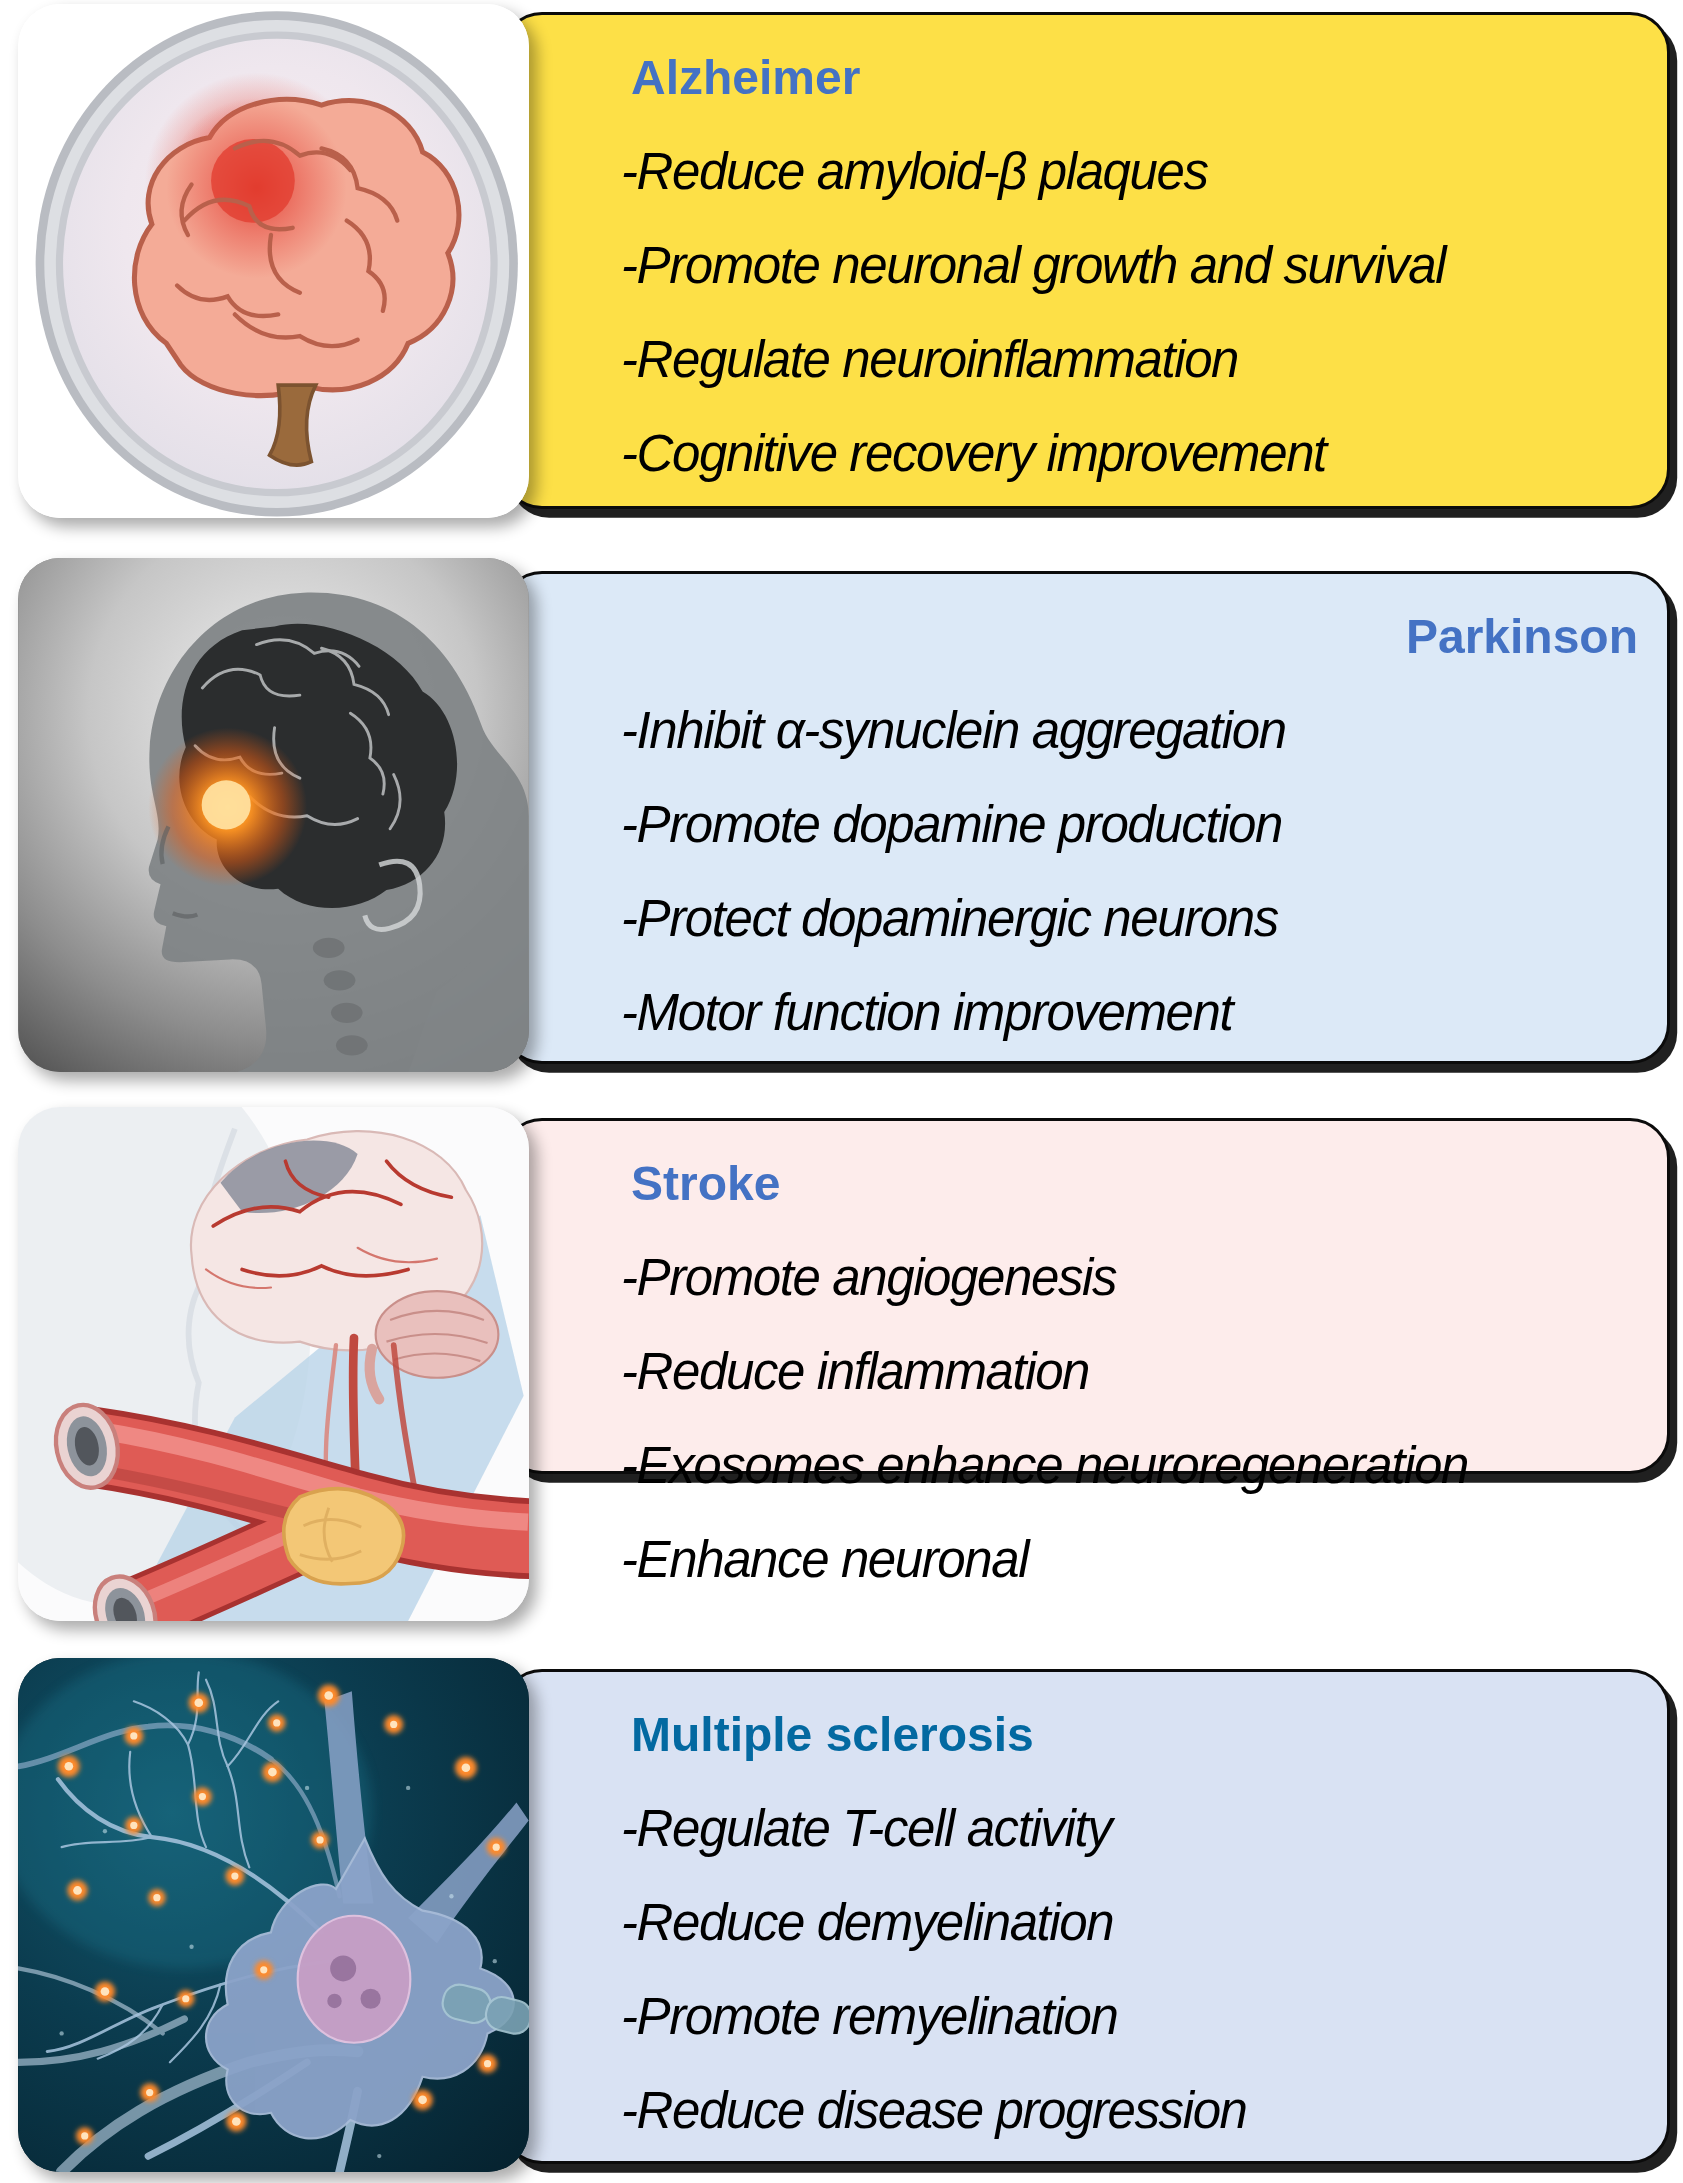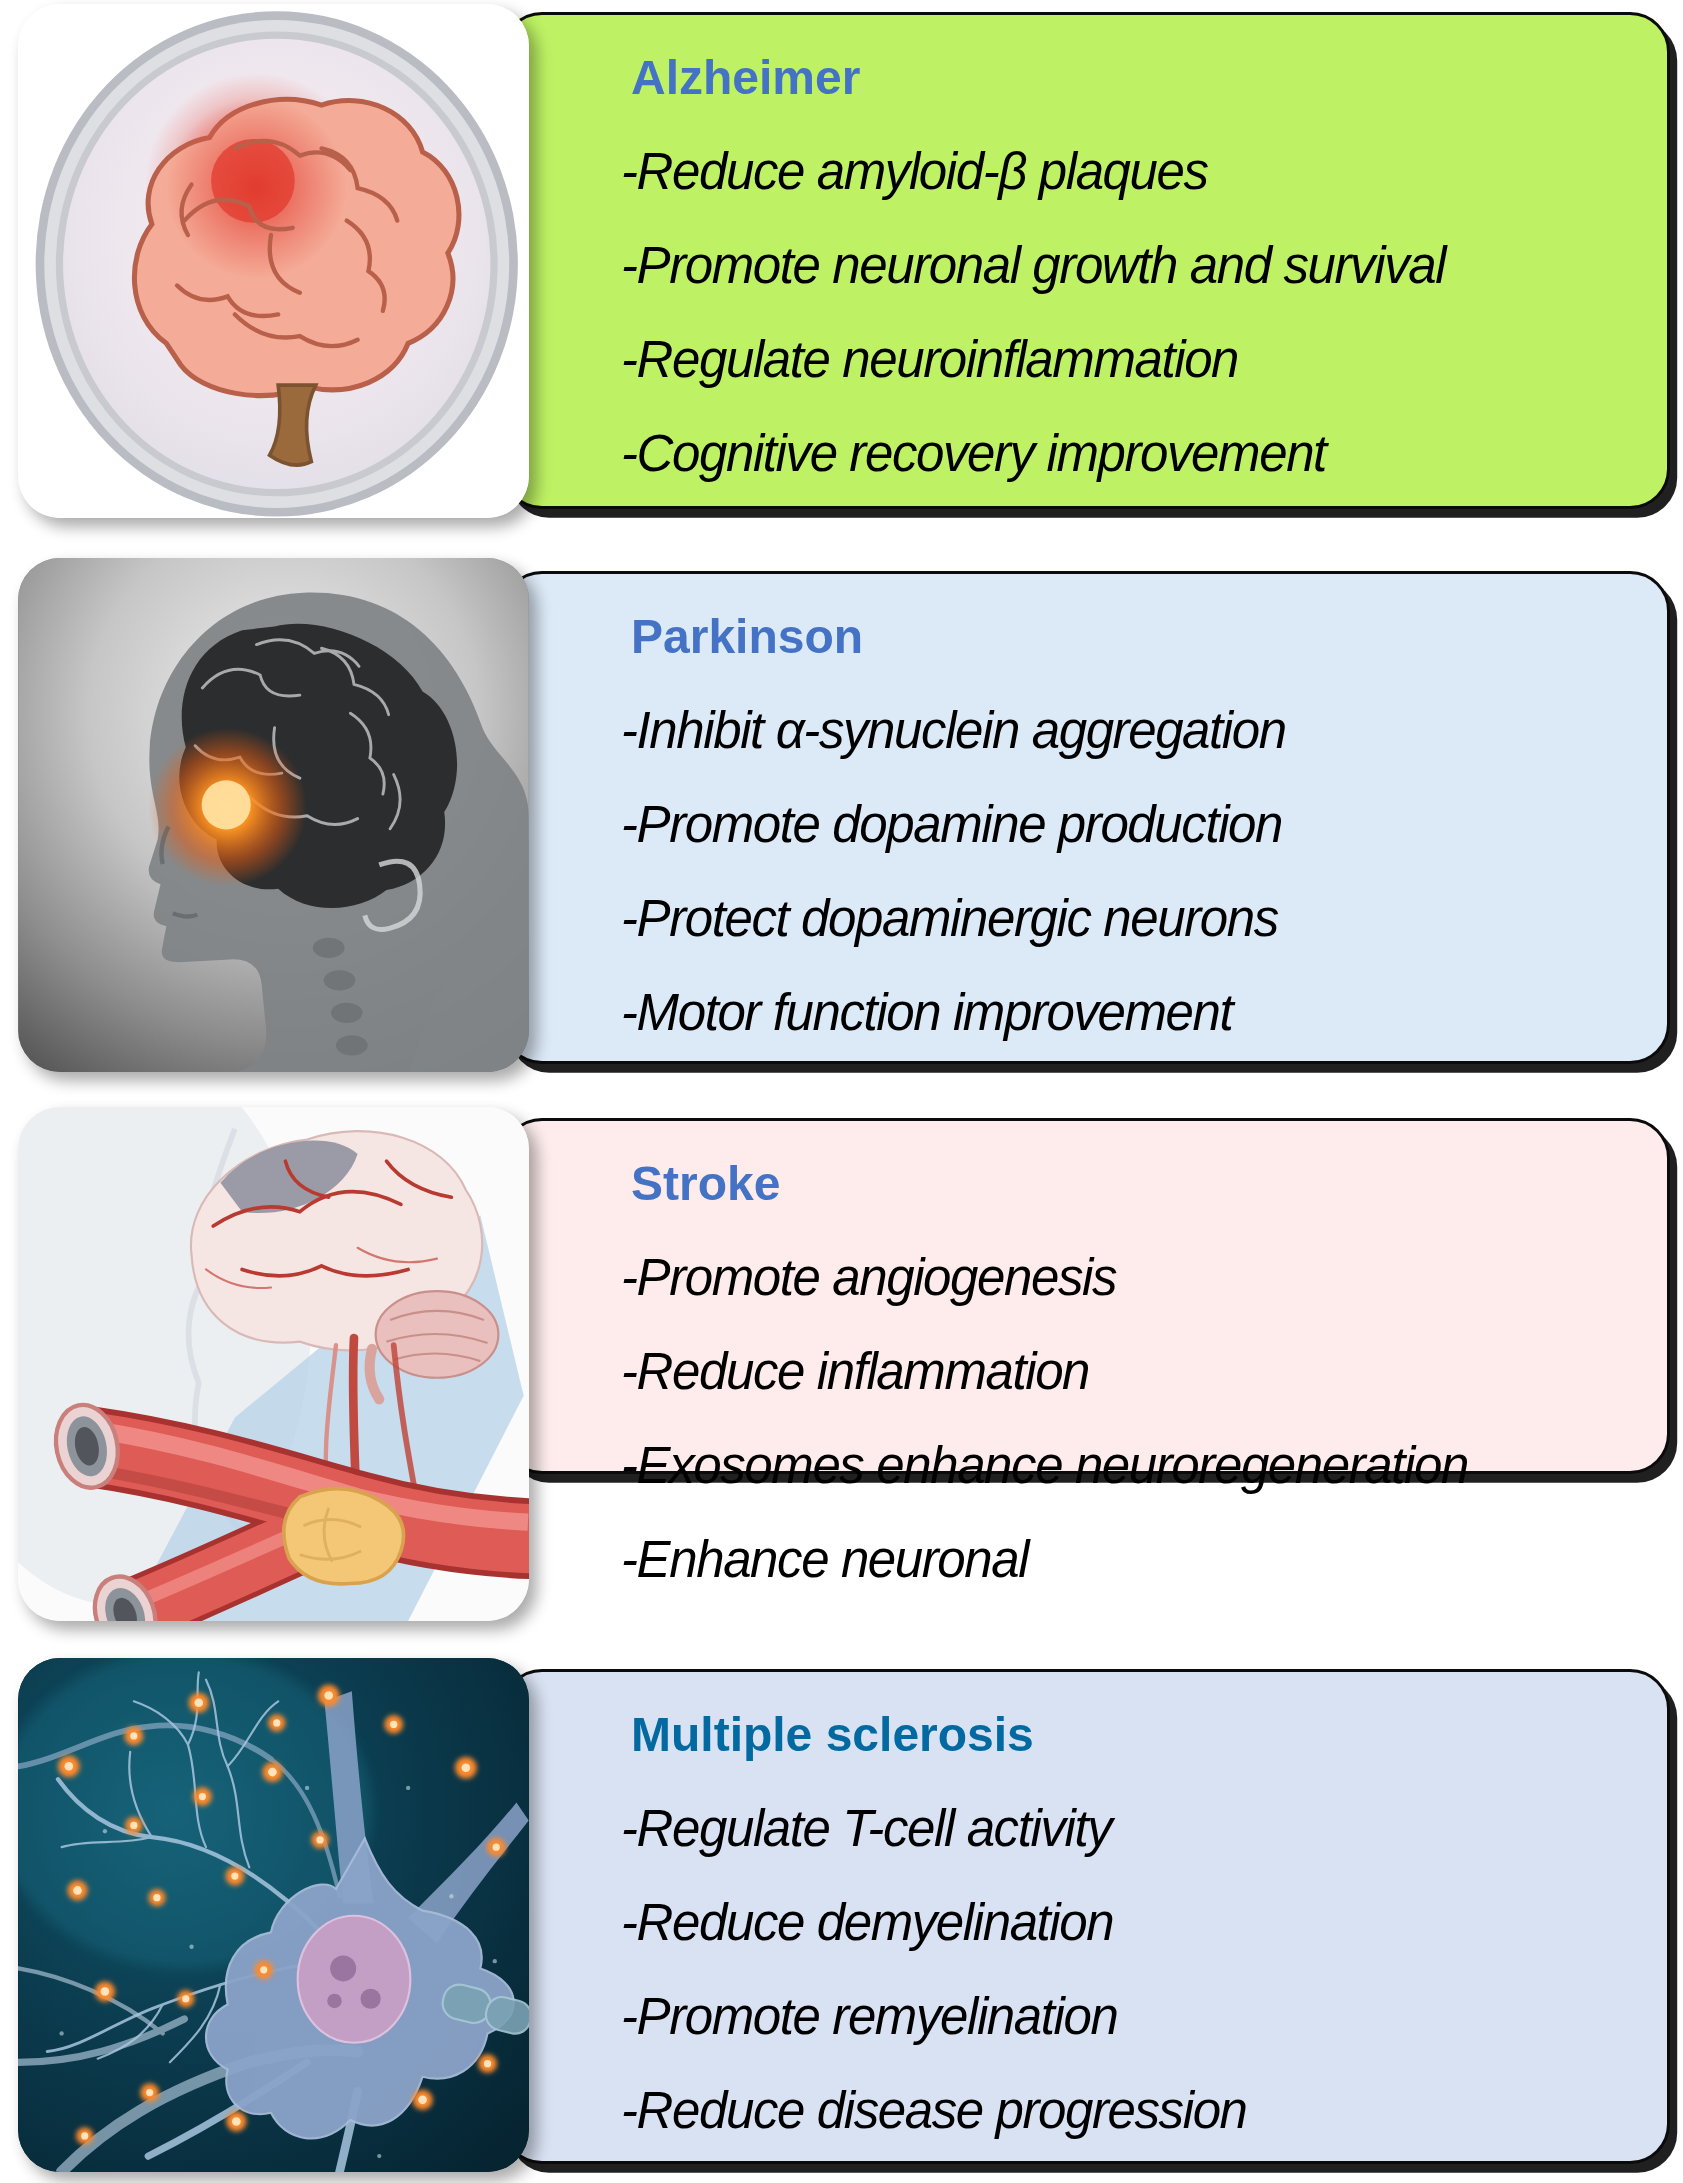--- a/index.html
+++ b/index.html
@@ -29,21 +29,21 @@
     position:absolute;left:18px;width:511px;height:514px;
     border-radius:42px;overflow:hidden;
     box-shadow:7.2px 8.7px 14.4px rgba(0,0,0,0.33);
   }
   .pic svg{display:block;width:100%;height:100%;}
 </style>
 </head>
 <body style="background: rgb(255, 255, 255);">
 
 <section>
-  <div class="panel-box" style="top: 12.3px; height: 497px; background-color: #bef264;">
+  <div class="panel-box" style="top: 12.3px; height: 497px; background-color: #fde047;">
     <h2 class="panel-title" style="color: rgb(68, 114, 196);">Alzheimer</h2>
     <ul class="panel-list">
       <li>-Reduce amyloid-β plaques</li>
       <li>-Promote neuronal growth and survival</li>
       <li>-Regulate neuroinflammation</li>
       <li>-Cognitive recovery improvement</li>
     </ul>
   </div>
   <div class="pic" style="top:3.6px;background:#ffffff;" title="brain-top-view-with-red-inflammation-spot">
     <svg viewBox="0 0 707 712">
@@ -77,21 +77,21 @@
         <path d="M350,320 q-10,60 40,80"></path>
         <path d="M300,430 q40,40 90,30 q40,25 80,5"></path>
         <path d="M240,250 q-25,35 -5,70"></path>
       </g>
       <path d="M360,528 q8,62 -12,97 q32,22 58,9 q-16,-62 6,-106 Z" fill="#9a6a3c" stroke="#7c5330" stroke-width="5"></path>
     </svg>
   </div>
 </section>
 
 <section>
-  <div class="panel-box" style="top: 571px; height: 493px; background-color: rgb(220, 233, 247);">
+  <div class="panel-box" style="top: 571px; height: 493px; background-color: rgb(220, 233, 247); text-align: right;">
     <h2 class="panel-title" style="color: rgb(68, 114, 196);">Parkinson</h2>
     <ul class="panel-list">
       <li>-Inhibit α-synuclein aggregation</li>
       <li>-Promote dopamine production</li>
       <li>-Protect dopaminergic neurons</li>
       <li>-Motor function improvement</li>
     </ul>
   </div>
   <div class="pic" style="top:558px;background:#888;" title="xray-head-profile-with-glowing-brain-region">
     <svg viewBox="0 0 707 712">

